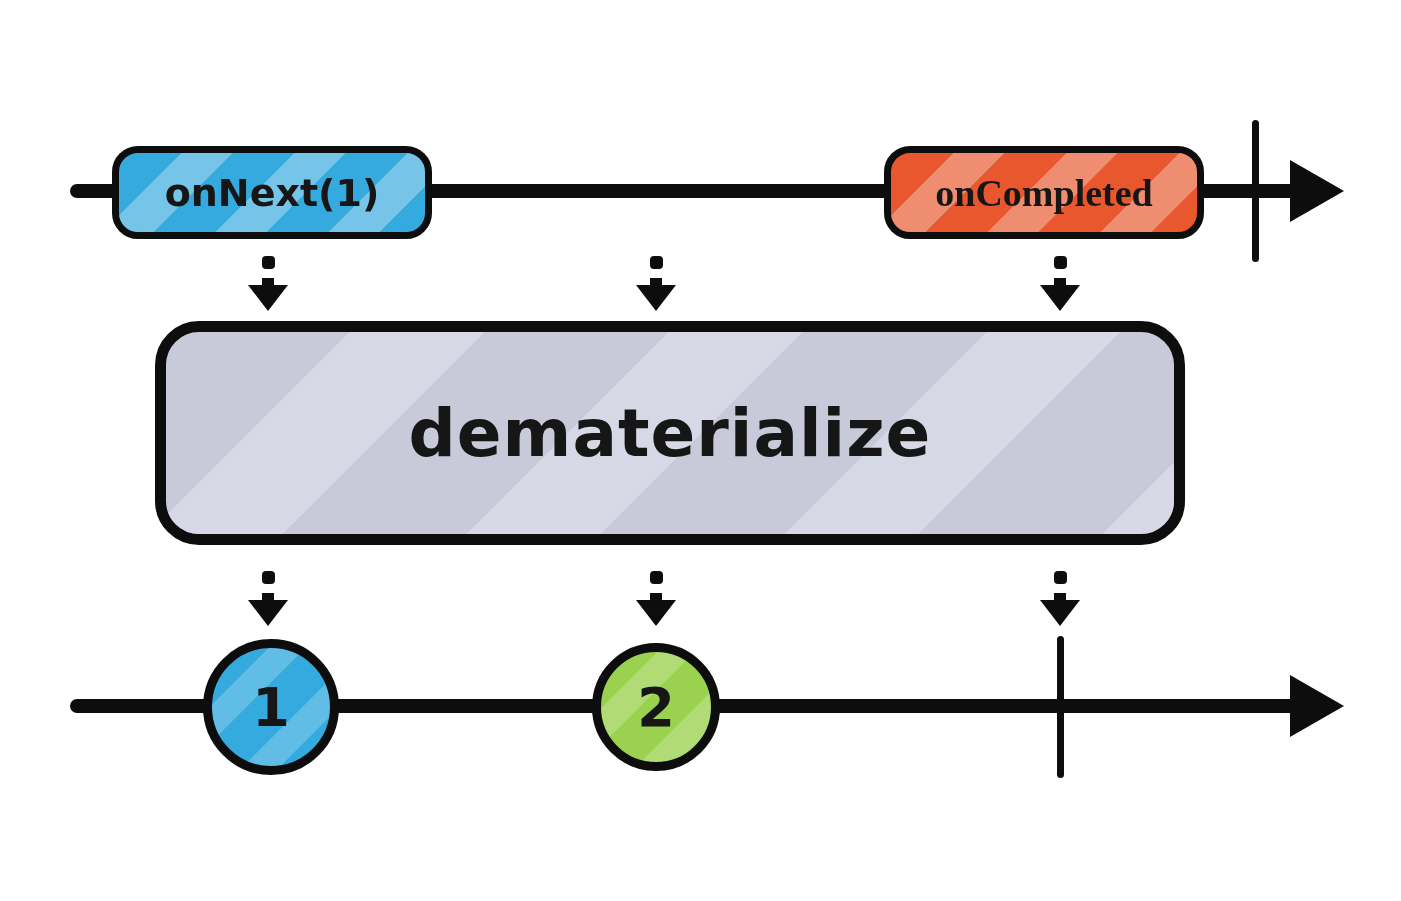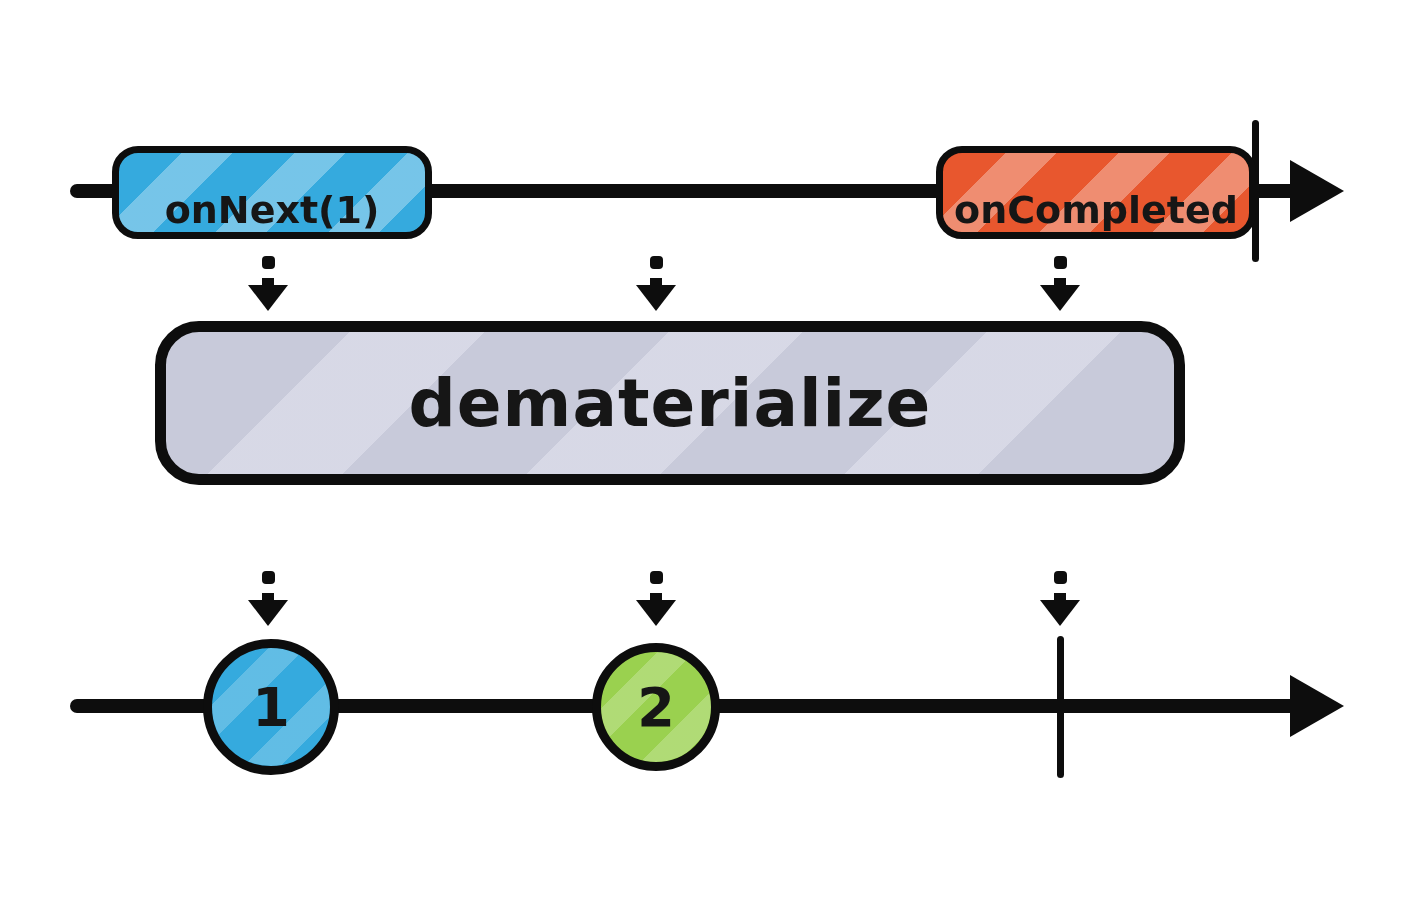--- a/index.html
+++ b/index.html
@@ -36,34 +36,34 @@
   }
   .top-tick    { left: 1252px; top: 120px; height: 142px; }
   .bottom-tick { left: 1057px; top: 636px; height: 142px; }
 
   
   .pill {
     position: absolute; top: 146px;
     width: 320px; height: 93px;
     border: 7px solid var(--line, #0d0d0d);
     border-radius: 26px;
-    display: flex; align-items: flex-end; justify-content: center;
+    display: flex; align-items: center; justify-content: center;
     font-weight: bold; font-size: 38px; color: #161616;
     overflow: hidden; z-index: 3;
   }
   .pill::before {
     content: ""; position: absolute; inset: 0;
     background: repeating-linear-gradient(135deg,
       rgba(255,255,255,0) 0 44px,
       rgba(255,255,255,0.32) 44px 80px);
   }
   .pill .lbl { position: relative; z-index: 1; }
   .pill-1 { left: 112px; background: var(--blue,  #35aade); }
   .pill-2 { left: 496px; background: var(--green, #9ad14f); }
-  .pill-3 { left: 936px; background: var(--orange,#e8572e); }
+  .pill-3 { left: 884px; background: var(--orange,#e8572e); font-family: Liberation Serif, serif; }
 
   
   .darrow {
     position: absolute; width: 46px;
     display: flex; flex-direction: column; align-items: center;
     z-index: 2;
   }
   .darrow .dot {
     width: 13px; height: 13px;
     background: var(--line, #0d0d0d); border-radius: 4px;
@@ -81,21 +81,21 @@
   .da-top-1 { left: 245px;  top: 256px; }
   .da-top-2 { left: 633px;  top: 256px; }
   .da-top-3 { left: 1037px; top: 256px; }
   .da-bot-1 { left: 245px;  top: 571px; }
   .da-bot-2 { left: 633px;  top: 571px; }
   .da-bot-3 { left: 1037px; top: 571px; }
 
   
   .op-box {
     position: absolute; left: 155px; top: 321px;
-    width: 1030px; height: 164px;
+    width: 1030px; height: 224px;
     background: var(--box-fill, #c8cada);
     border: 11px solid var(--line, #0d0d0d);
     border-radius: 44px;
     display: flex; align-items: center; justify-content: center;
     overflow: hidden; z-index: 3;
   }
   .op-box::before {
     content: ""; position: absolute; inset: 0;
     background: repeating-linear-gradient(135deg,
       rgba(255,255,255,0) 0 130px,

